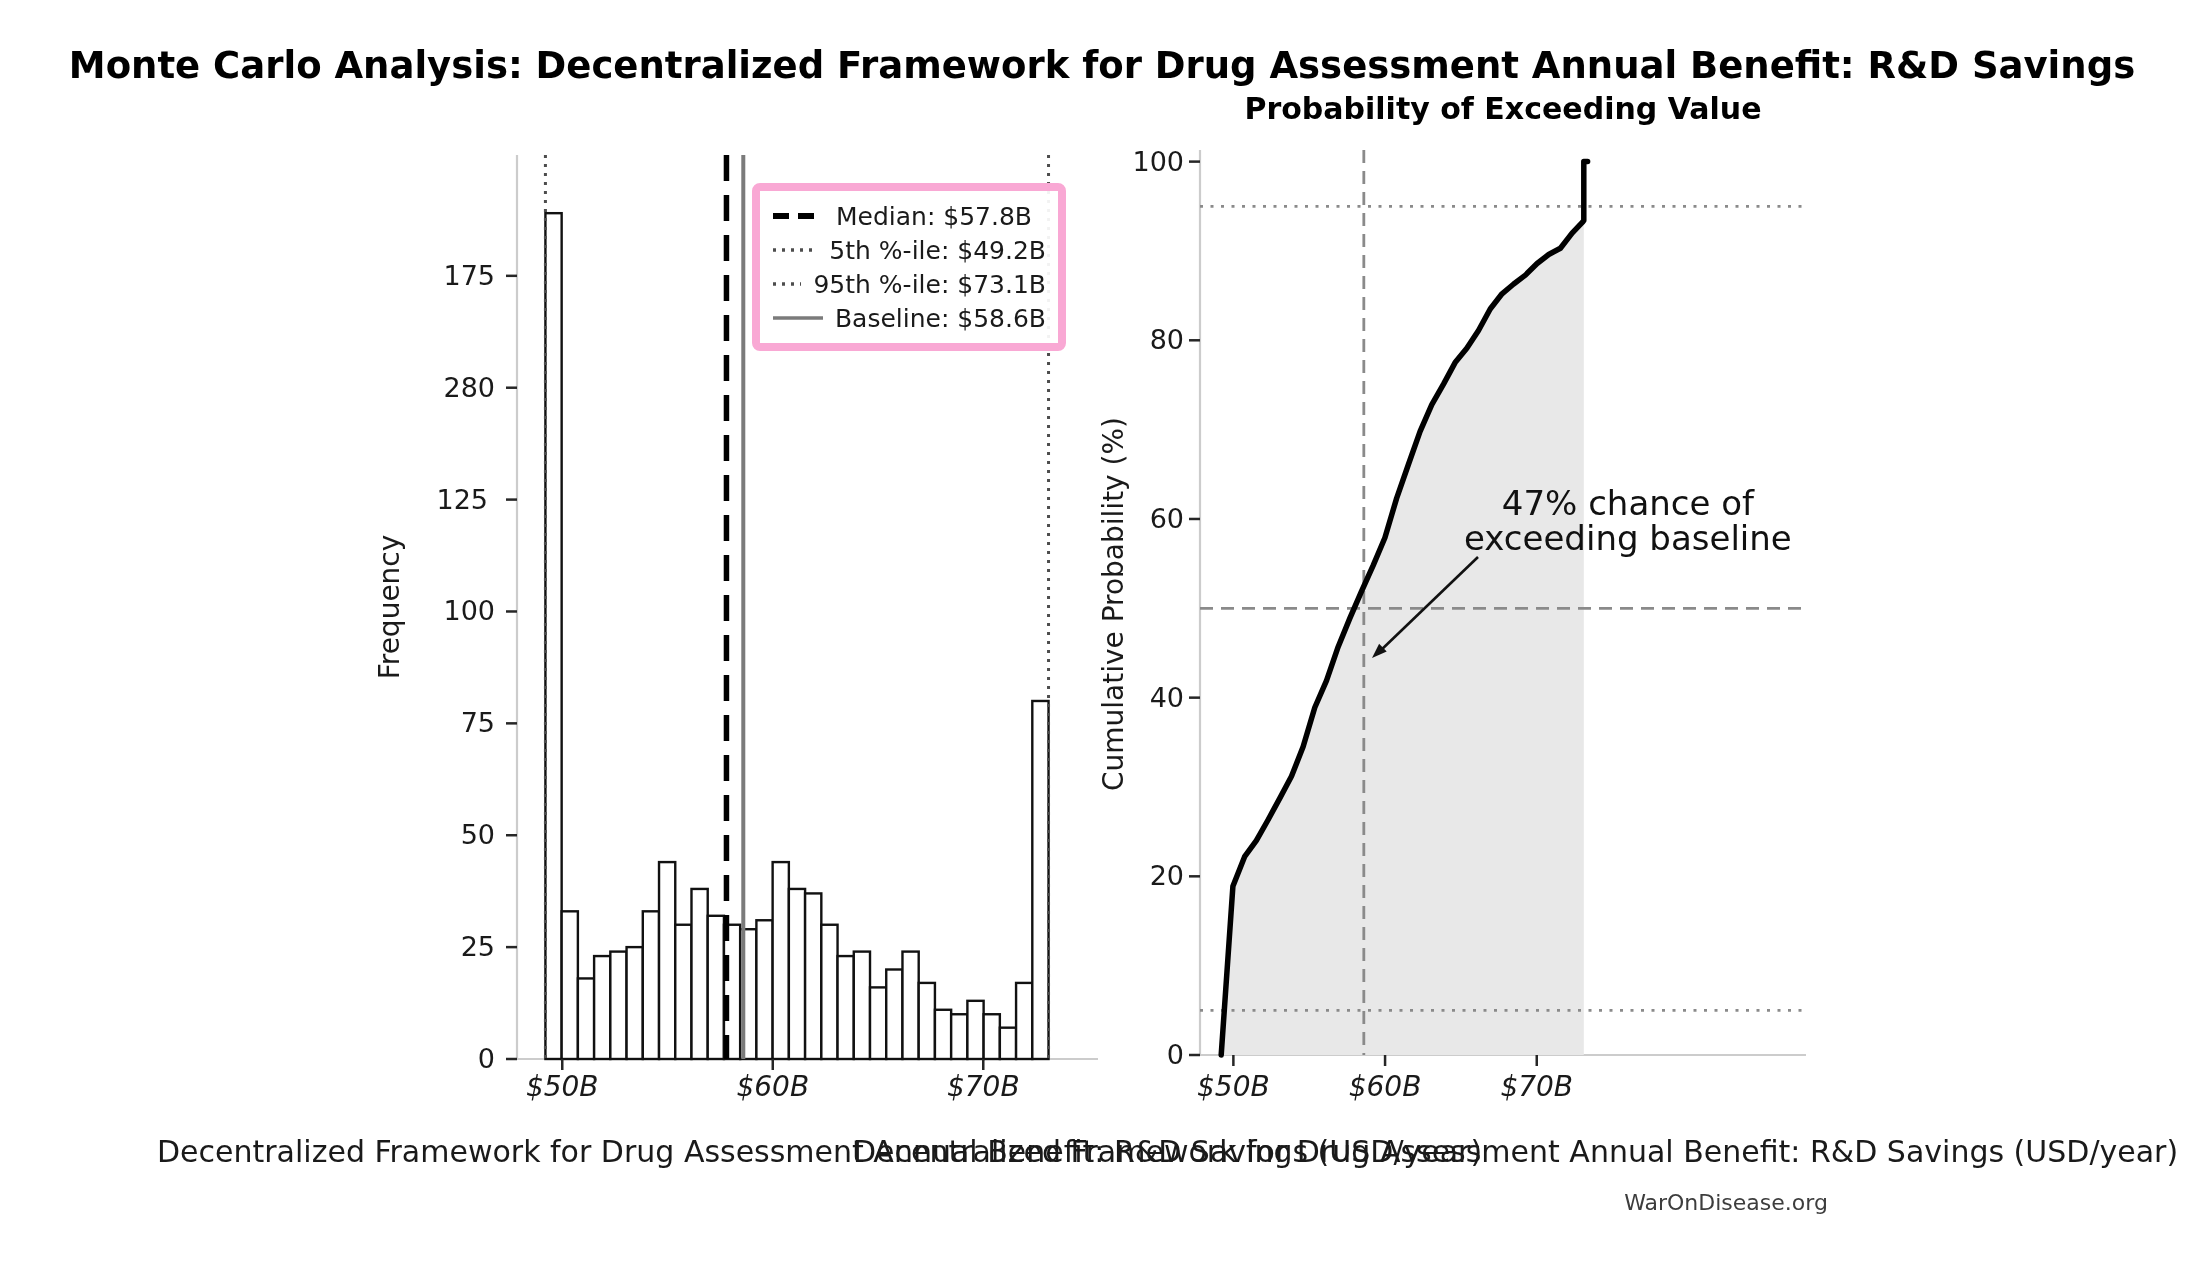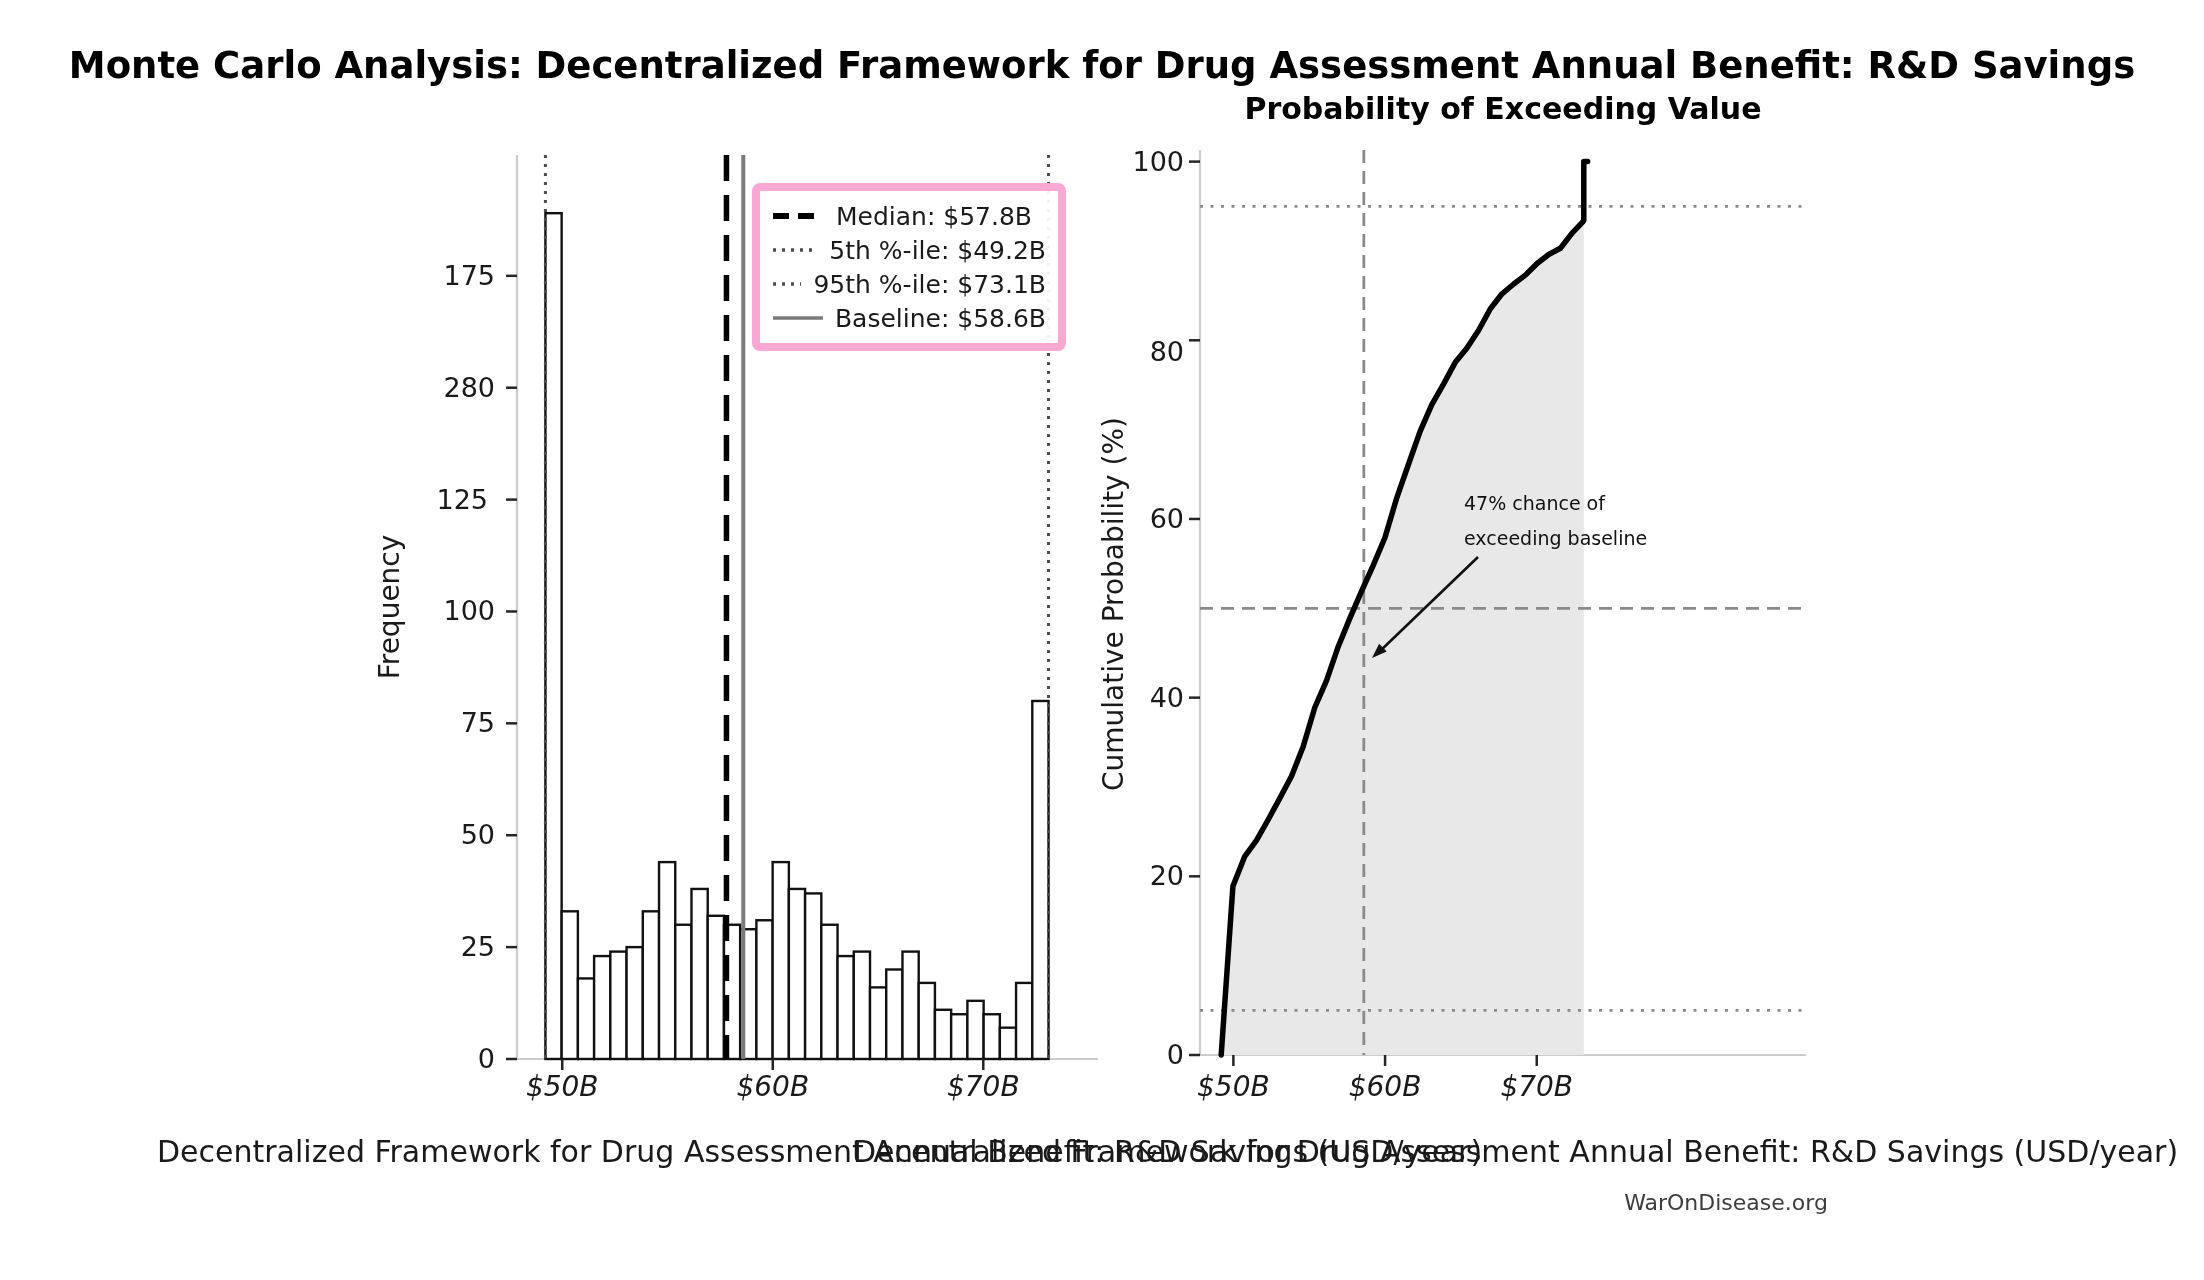--- a/index.html
+++ b/index.html
@@ -16,21 +16,21 @@
   .xlab{top:1134px;width:1300px;text-align:center;font-size:30px;white-space:nowrap;}
   #left-xlab{left:157px;}
   #right-xlab{left:853px;}
   #watermark{left:1526px;top:1190px;width:400px;text-align:center;font-size:22px;color:#3d3d3d;}
   .tick-label{position:absolute;font-size:27px;text-align:right;color:#1a1a1a;width:80px;height:32px;line-height:32px;}
   .xtick-label{position:absolute;font-size:28px;text-align:center;color:#1a1a1a;width:160px;height:32px;line-height:32px;font-style:italic;}
   #legend{left:752px;top:183px;width:314px;background:rgba(255,255,255,0.93);border:8px solid #f9a8d4;
           border-radius:8px;padding:8px 12px;box-sizing:border-box;}
   .legend-row{display:flex;align-items:center;height:34px;gap:12px;}
   .legend-row span{font-size:25px;color:#1a1a1a;white-space:nowrap;}
-  #annotation{left:1464px;top:486px;font-size:19px;line-height:35px;color:#111;}
+  #annotation{left:1464px;top:486px;font-size:34px;line-height:35px;color:#111;text-align:center;}
   svg#plot{position:absolute;left:0;top:0;}
 </style>
 </head>
 <body>
 
 <div id="stage">
   <div id="main-title" class="abs">Monte Carlo Analysis: Decentralized Framework for Drug Assessment Annual Benefit: R&amp;D Savings</div>
   <div id="right-title" class="abs subplot-title">Probability of Exceeding Value</div>
 
   <svg id="plot" width="2204" height="1280">
@@ -114,21 +114,21 @@
       <div class="tick-label" style="left: 408px; top: 483.594px;">125</div>
       <div class="tick-label" style="left: 415px; top: 371.713px;">280</div>
       <div class="tick-label" style="left: 415px; top: 259.832px;">175</div>
       <div class="xtick-label" style="left: 482.259px; top: 1071px;">$50B</div>
       <div class="xtick-label" style="left: 692.766px; top: 1071px;">$60B</div>
       <div class="xtick-label" style="left: 903.274px; top: 1071px;">$70B</div>
       <div class="tick-label" style="left: 1104px; top: 1039px;">0</div>
       <div class="tick-label" style="left: 1104px; top: 860.323px;">20</div>
       <div class="tick-label" style="left: 1104px; top: 681.646px;">40</div>
       <div class="tick-label" style="left: 1104px; top: 502.968px;">60</div>
-      <div class="tick-label" style="left: 1104px; top: 324.291px; margin-top: 12px;">80</div>
+      <div class="tick-label" style="left: 1104px; top: 324.291px;">80</div>
       <div class="tick-label" style="left: 1104px; top: 145.614px;">100</div>
       <div class="xtick-label" style="left: 1153.37px; top: 1071px;">$50B</div>
       <div class="xtick-label" style="left: 1305.06px; top: 1071px;">$60B</div>
       <div class="xtick-label" style="left: 1456.75px; top: 1071px;">$70B</div>
     </div>
 
   <div id="left-xlab" class="abs xlab">Decentralized Framework for Drug Assessment Annual Benefit: R&amp;D Savings (USD/year)</div>
   <div id="right-xlab" class="abs xlab">Decentralized Framework for Drug Assessment Annual Benefit: R&amp;D Savings (USD/year)</div>
 
   <div id="legend" class="abs">

